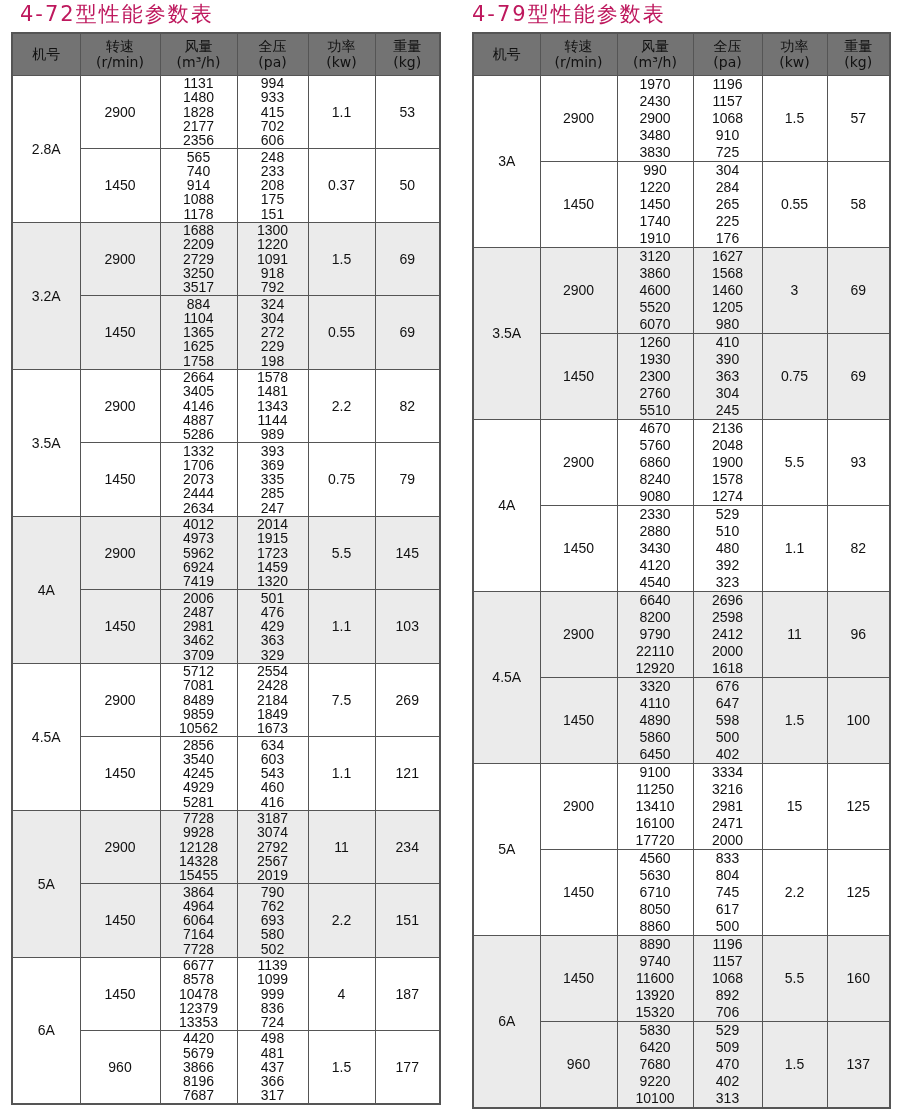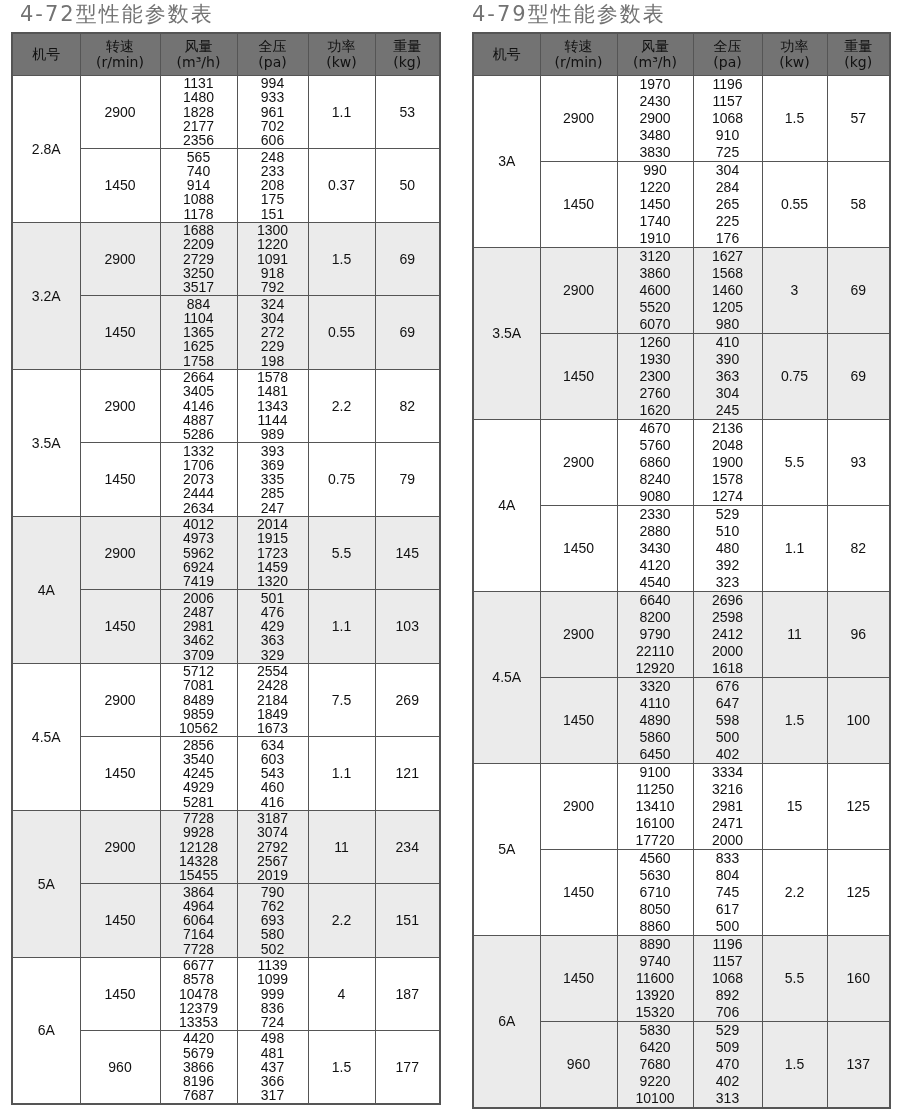--- a/index.html
+++ b/index.html
@@ -1,19 +1,19 @@
 <!DOCTYPE html>
 <html><head>
 <meta charset="utf-8">
 <style>
   html, body { margin: 0; padding: 0; background: #ffffff; }
   body { width: 900px; height: 1119px; position: relative; overflow: hidden;
          font-family: "Liberation Sans", "DejaVu Sans", sans-serif; color: #111; }
   .title { position: absolute; top: 0px; font-size: 21px; letter-spacing: 2px;
-           font-family: "DejaVu Sans", sans-serif; color: #737373; line-height: 28px; }
+           font-family: "DejaVu Sans", sans-serif; color: #be185d; line-height: 28px; }
   .title.left { left: 20px; }
   .title.right { left: 472px; }
   table.perf { position: absolute; border-collapse: collapse; table-layout: fixed;
                border: 2px solid #555; }
   table.perf td, table.perf th { border: 1.5px solid #555; text-align: center;
                vertical-align: middle; padding: 0; font-weight: normal; }
   table.perf thead th { background: #737373; font-size: 14px; line-height: 16px;
                font-family: "DejaVu Sans", sans-serif; }
   table.perf thead th .u { display: block; }
   table.perf td { font-size: 14px; }
@@ -80,21 +80,21 @@
             <span>1480</span>
             <span>1828</span>
             <span>2177</span>
             <span>2356</span>
           </div>
         </td>
         <td>
           <div class="stack">
             <span>994</span>
             <span>933</span>
-            <span>961</span>
+            <span>415</span>
             <span>702</span>
             <span>606</span>
           </div>
         </td>
         <td>1.1</td>
         <td>53</td>
       </tr>
       <tr>
         <td>1450</td>
         <td>
@@ -512,21 +512,21 @@
         <td>69</td>
       </tr>
       <tr class="shade">
         <td>1450</td>
         <td>
           <div class="stack">
             <span>1260</span>
             <span>1930</span>
             <span>2300</span>
             <span>2760</span>
-            <span>1620</span>
+            <span>5510</span>
           </div>
         </td>
         <td>
           <div class="stack">
             <span>410</span>
             <span>390</span>
             <span>363</span>
             <span>304</span>
             <span>245</span>
           </div>

